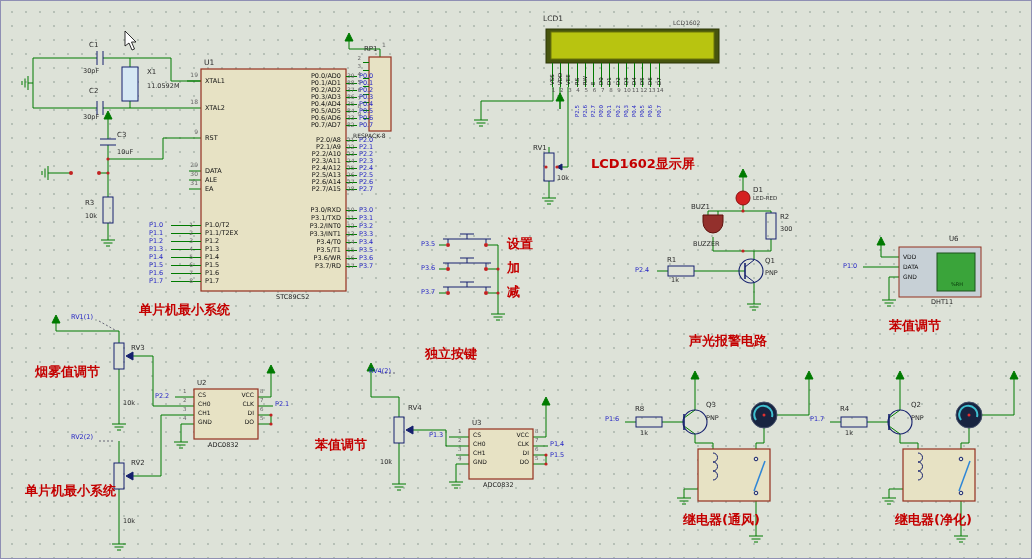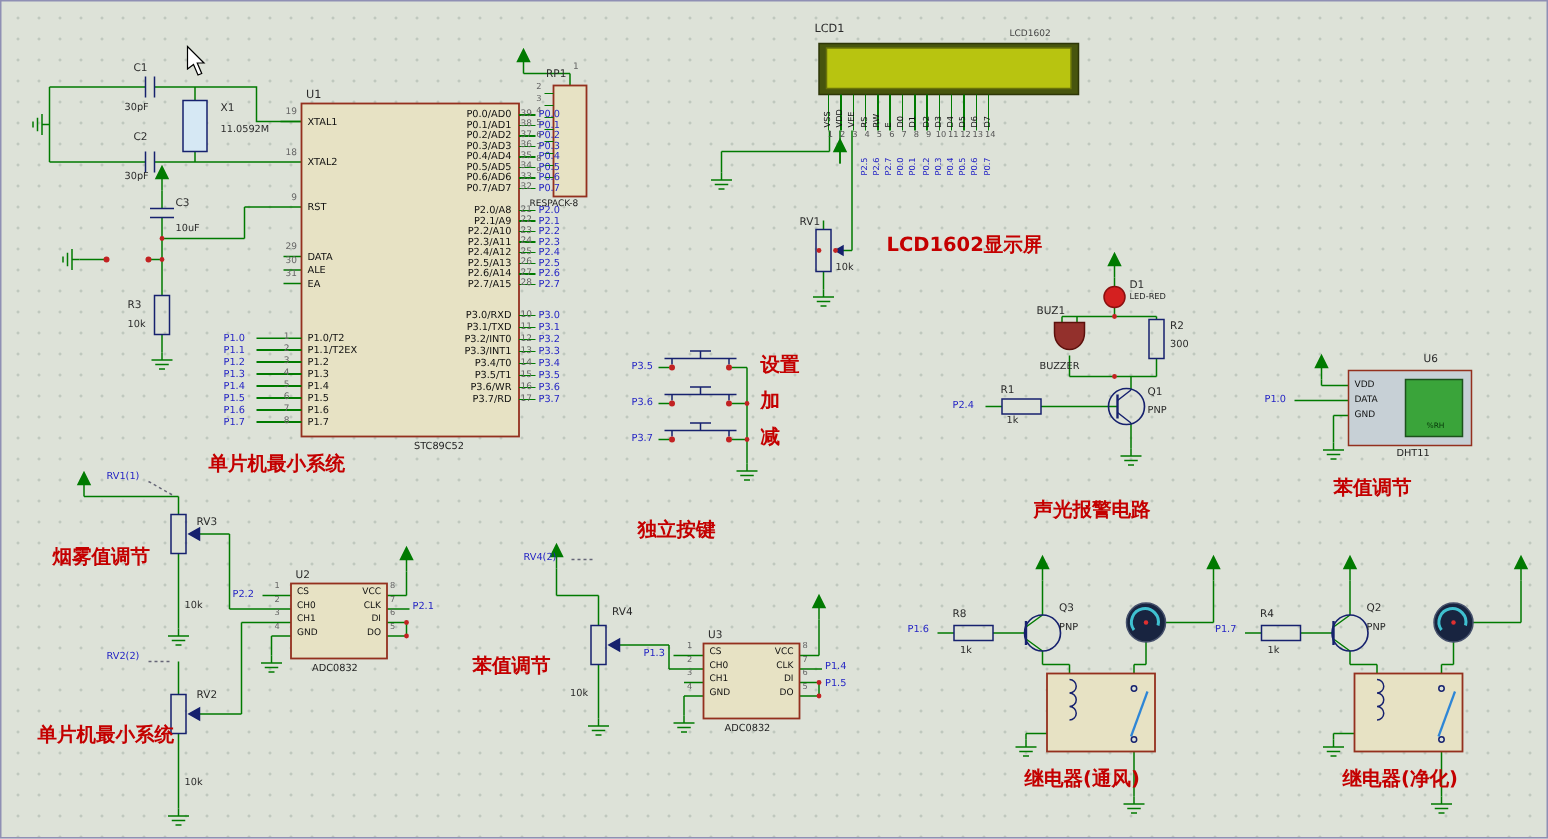--- a/index.html
+++ b/index.html
@@ -672,21 +672,21 @@
 <div class="t net" style="left:70px;top:313px">RV1(1)</div>
 <div class="t ref" style="left:130px;top:344px">RV3</div>
 <div class="t val" style="left:122px;top:399px">10k</div>
 <div class="t cap" style="left:34px;top:364px">烟雾值调节</div>
 
 <div class="t net" style="left:70px;top:433px">RV2(2)</div>
 <div class="t ref" style="left:130px;top:459px">RV2</div>
 <div class="t val" style="left:122px;top:517px">10k</div>
 <div class="t cap" style="left:24px;top:483px">单片机最小系统</div>
 
-<div class="t net" style="left:348px;top:367px">RV4(2)</div>
+<div class="t net" style="left:368px;top:367px">RV4(2)</div>
 <div class="t ref" style="left:407px;top:404px">RV4</div>
 <div class="t val" style="left:379px;top:458px">10k</div>
 <div class="t cap" style="left:314px;top:437px">苯值调节</div>
 
 <div class="t net" style="left:604px;top:415px">P1.6</div>
 <div class="t ref" style="left:634px;top:405px">R8</div>
 <div class="t val" style="left:639px;top:429px">1k</div>
 <div class="t ref" style="left:705px;top:401px">Q3</div>
 <div class="t val" style="left:705px;top:414px">PNP</div>
 <div class="t cap" style="left:682px;top:512px">继电器(通风)</div>

